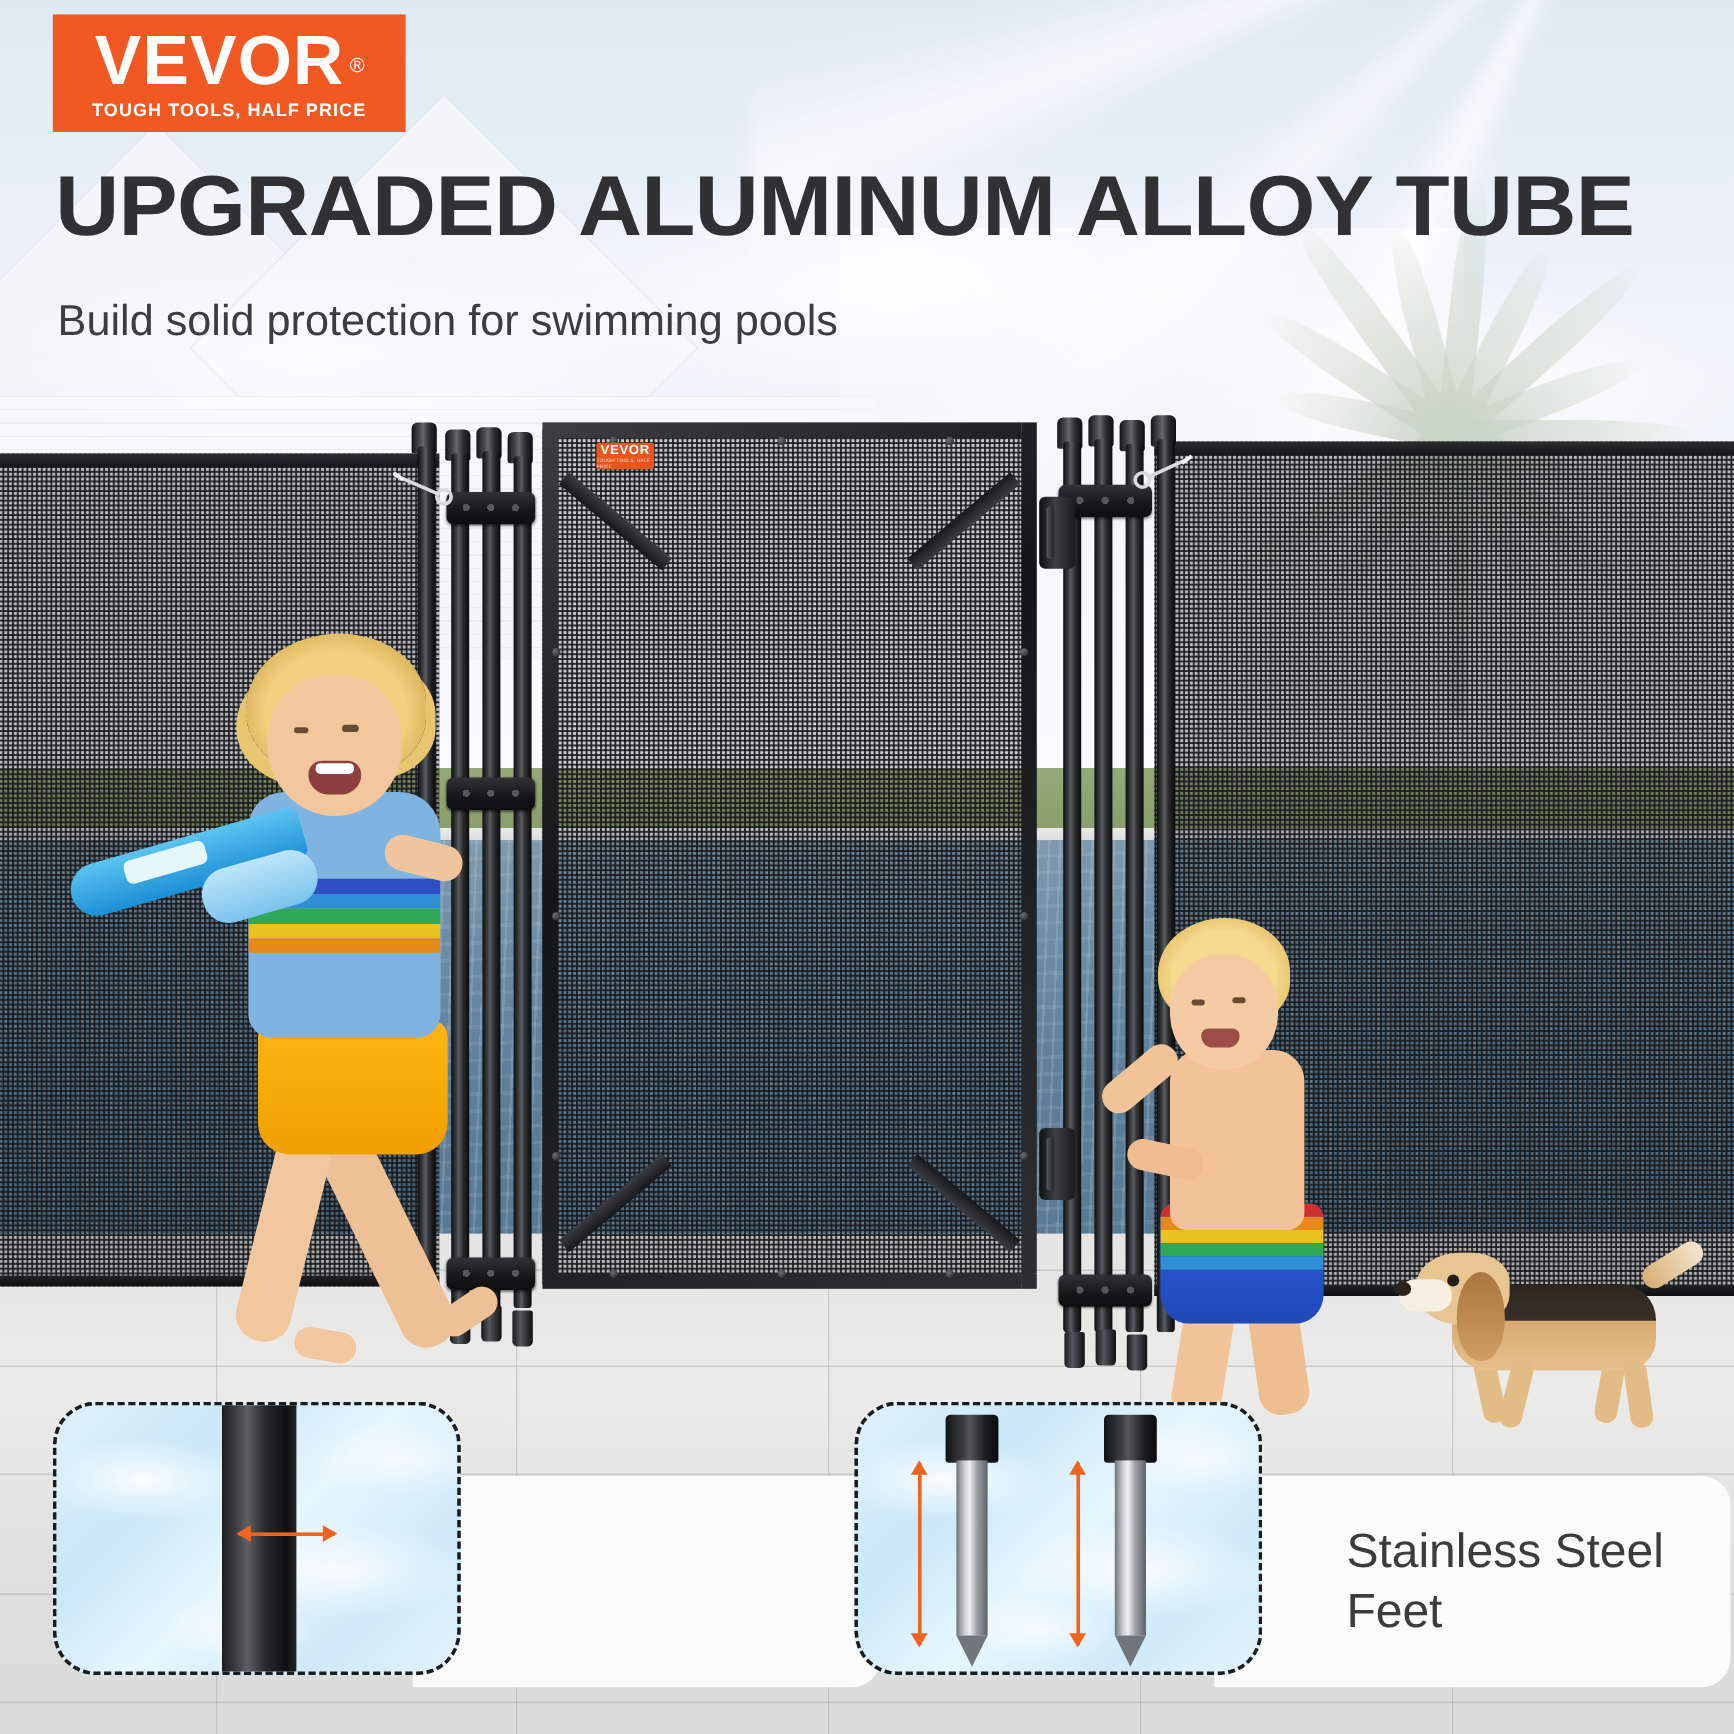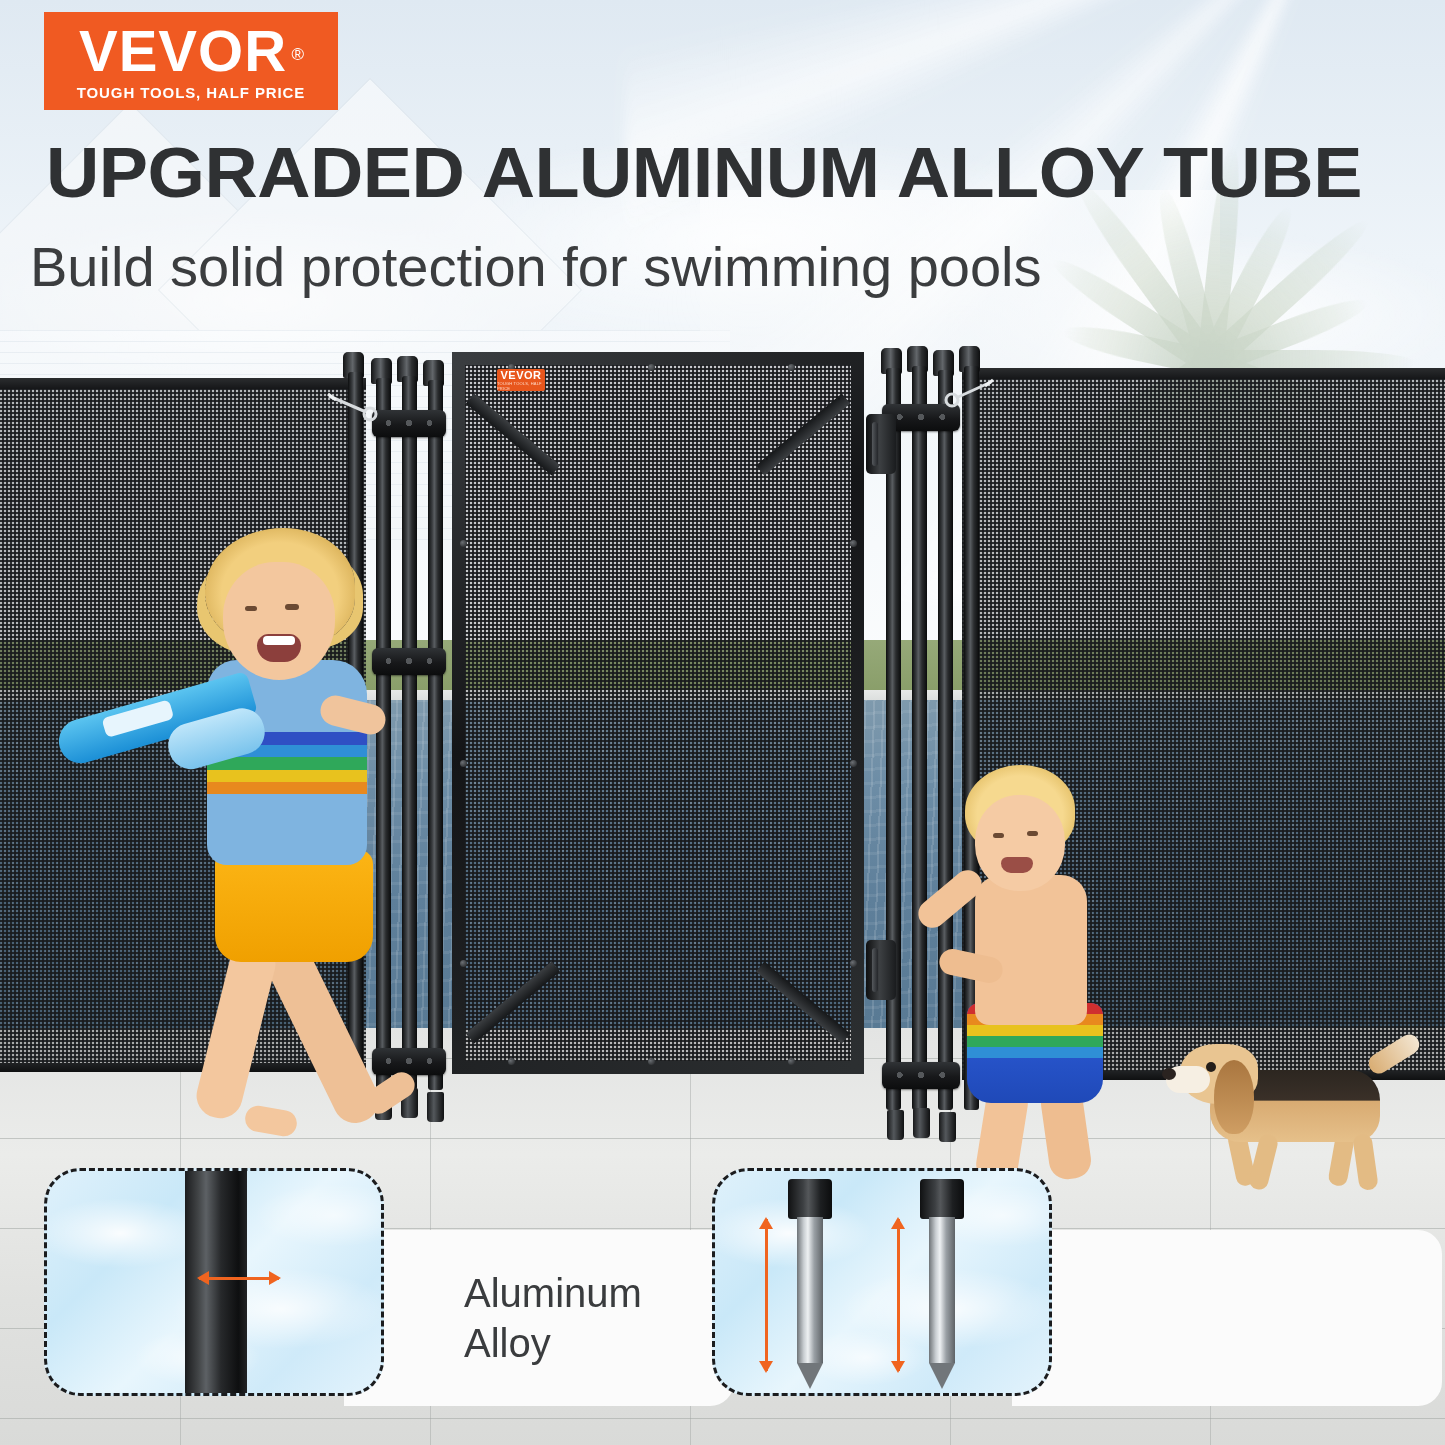--- a/index.html
+++ b/index.html
@@ -261,22 +261,22 @@
   }
 
   .headline {
     position:absolute; left:46px; top:136px; width:1270px;
     color:#2f3133; font-weight:bold; font-size:71px; line-height:74px;
     letter-spacing:-.5px;
     transform:scaleX(1.04); transform-origin:left center;
     font-family:"Liberation Sans", sans-serif;
   }
   .subhead {
-    position:absolute; left:30px; top:238px; width:1200px;
-    color:#3b3d3f; font-size:56px; line-height:58px; font-weight:normal;
+    position:absolute; left:48px; top:238px; width:1200px;
+    color:#3b3d3f; font-size:36px; line-height:58px; font-weight:normal;
     transform:scaleX(1.0); transform-origin:left center;
   }
 
   
   .callout { position:absolute; }
   .co-img {
     position:absolute; left:0; top:0;
     border:3px dashed #1b1c1e; border-radius:36px;
     background:linear-gradient(135deg,#dff1fb 0%,#c9e8f8 28%,#e8f6fd 52%,#cfeaf9 78%,#e3f3fc 100%);
     overflow:hidden;
@@ -544,31 +544,31 @@
       <span class="logoReg">®</span>
     </div>
     <div class="logoSub">TOUGH TOOLS, HALF PRICE</div>
   </div>
 
   <div class="headline">UPGRADED ALUMINUM ALLOY TUBE</div>
   <div class="subhead">Build solid protection for swimming pools</div>
 
   <div class="callout" style="left:44px; top:1168px;">
     <div class="co-panel" style="left:300px; top:62px; width:390px; height:176px; padding-left:120px;">
-      <div class="co-title">Aluminum Alloy</div>
     </div>
     <div class="co-img" style="width:340px; height:228px;">
       <div class="waterpat"></div>
       <div class="tube"></div>
       <div class="arrowH"></div>
     </div>
   </div>
 
   <div class="callout" style="left:712px; top:1168px;">
     <div class="co-panel" style="left:300px; top:62px; width:430px; height:176px; padding-left:110px;">
+      <div class="co-title">Stainless Steel Feet</div>
     </div>
     <div class="co-img" style="width:340px; height:228px;">
       <div class="waterpat"></div>
 
       <div class="stake" style="left:80px; top:8px;">
         <div class="stakecap" style="top:0;"></div>
         <div class="stakeshaft" style="top:38px; height:146px;"></div>
         <div class="stakepoint" style="top:184px;"></div>
       </div>
       <div class="arrowV" style="left:50px; top:48px; height:152px;"></div>

